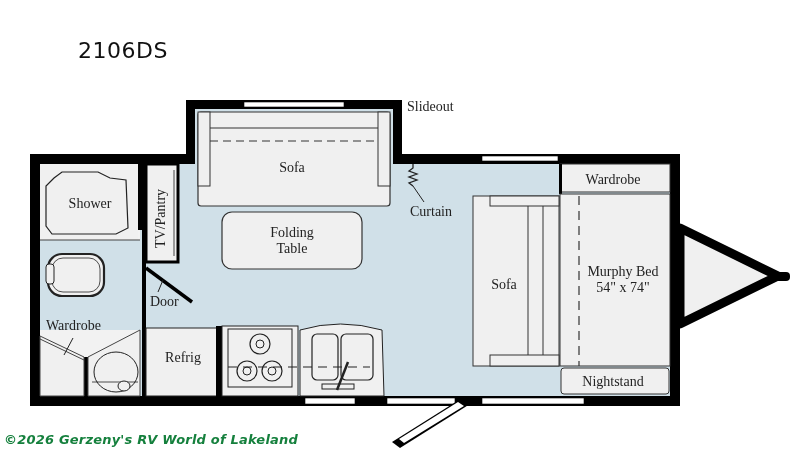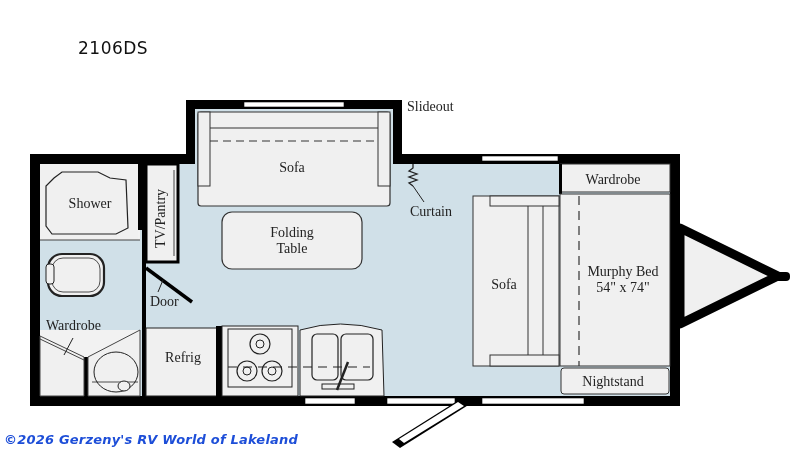--- a/index.html
+++ b/index.html
@@ -1,27 +1,27 @@
 <!DOCTYPE html>
 <html><head>
 <meta charset="utf-8">
 <style>
   html, body { margin:0; padding:0; background:#ffffff; }
   body { width:800px; height:452px; position:relative; overflow:hidden; }
   .model-title {
     position:absolute; left:78px; top:38px;
-    font-family:"DejaVu Sans", sans-serif; font-size:17px; color:#111;
+    font-family:"DejaVu Sans", sans-serif; font-size:22px; color:#111;
     letter-spacing:0.5px;
   }
   .plan { position:absolute; left:0; top:0; width:800px; height:452px; }
   .lbl { font-family:"Liberation Serif", "DejaVu Serif", serif; font-size:14px; fill:#222; }
   .watermark {
     position:absolute; left:4px; top:432px;
     font-family:"DejaVu Sans", sans-serif; font-weight:bold; font-style:italic;
-    font-size:13px; color:#1d4ed8; letter-spacing:0.2px;
+    font-size:13px; color:#15803d; letter-spacing:0.2px;
   }
 </style>
 </head>
 <body>
 
 <div class="model-title">2106DS</div>
 
 <svg class="plan" viewBox="0 0 800 452" xmlns="http://www.w3.org/2000/svg">
 
   <rect x="36" y="160" width="640" height="240" fill="#d0e0e8"></rect>

